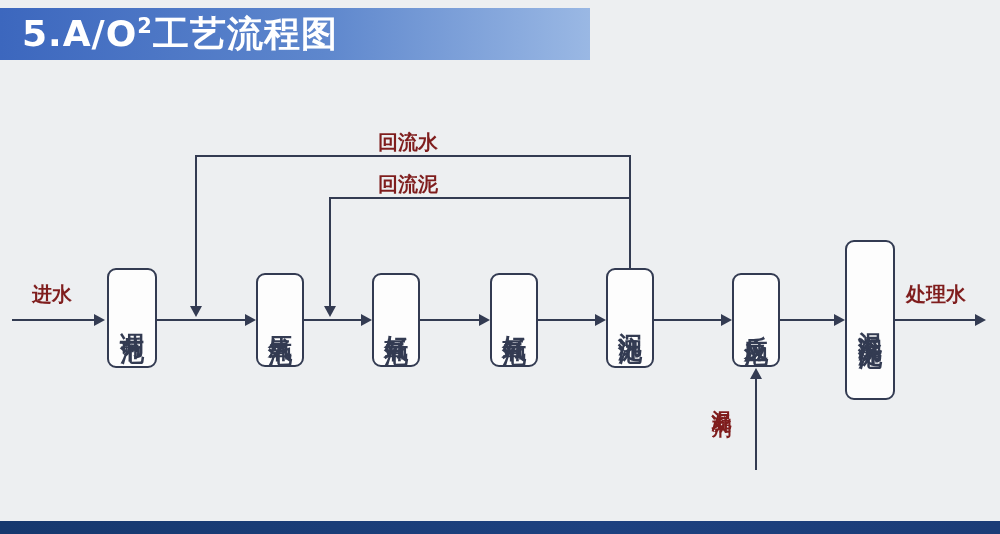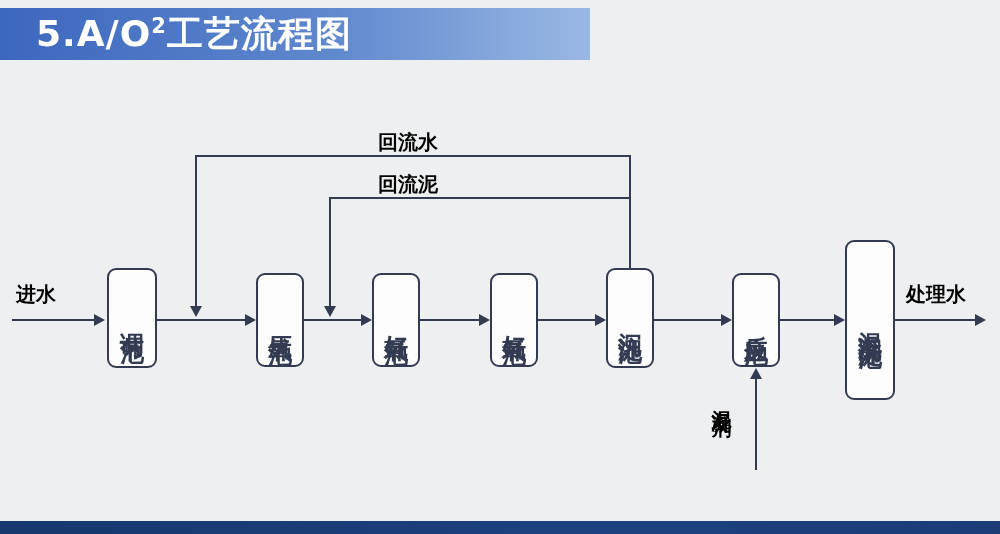--- a/index.html
+++ b/index.html
@@ -11,21 +11,21 @@
     position:relative;
     width:1000px;height:534px;
     background:#edeff1;
     overflow:hidden;
   }
   
   .banner{
     position:absolute;left:0;top:8px;width:590px;height:52px;
     background:linear-gradient(90deg,#3c67be 0%,#5e87cd 55%,#9ab8e4 100%);
     display:flex;align-items:center;
-    padding-left:36px;box-sizing:border-box;
+    padding-left:22px;box-sizing:border-box;
   }
   .banner .t{
     color:#ffffff;font-size:36px;font-weight:bold;line-height:1;
     letter-spacing:1px;white-space:nowrap;
   }
   .banner sup{font-size:21px;font-weight:bold;vertical-align:super;line-height:0;}
   
   .bottom-bar{
     position:absolute;left:0;bottom:0;width:1000px;height:13px;
     background:linear-gradient(90deg,#16386e 0%,#1d4180 60%,#1b3c77 100%);
@@ -47,37 +47,37 @@
   }
   
   .hline{position:absolute;height:2px;background:#333b52;}
   .vline{position:absolute;width:2px;background:#333b52;}
   .head{position:absolute;width:0;height:0;}
   .head-r{border-top:6px solid transparent;border-bottom:6px solid transparent;border-left:11px solid #333b52;}
   .head-d{border-left:6px solid transparent;border-right:6px solid transparent;border-top:11px solid #333b52;}
   .head-u{border-left:6px solid transparent;border-right:6px solid transparent;border-bottom:11px solid #333b52;}
   
   .lbl{
-    position:absolute;font-size:20px;font-weight:600;color:#000000;
+    position:absolute;font-size:20px;font-weight:600;color:#7f1d1d;
     line-height:1;white-space:nowrap;
   }
   .lbl-v{
     writing-mode:vertical-rl;text-orientation:upright;letter-spacing:3px;
   }
 </style>
 </head>
 <body>
 
 <div id="stage">
 
   <div class="banner">
     <div class="t"><span>5.A/O</span><sup>2</sup><span>工艺流程图</span></div>
   </div>
 
-  <span class="lbl" style="left:16px;top:284px;">进水</span>
+  <span class="lbl" style="left:32px;top:284px;">进水</span>
   <div class="hline" style="left:12px;top:319px;width:82px;"></div>
   <div class="head head-r" style="left:94px;top:314px;"></div>
 
   <div class="node" style="left:107px;top:268px;width:50px;height:100px;">
     <span>调节池</span>
   </div>
 
   <div class="hline" style="left:157px;top:319px;width:88px;"></div>
   <div class="head head-r" style="left:245px;top:314px;"></div>
 

